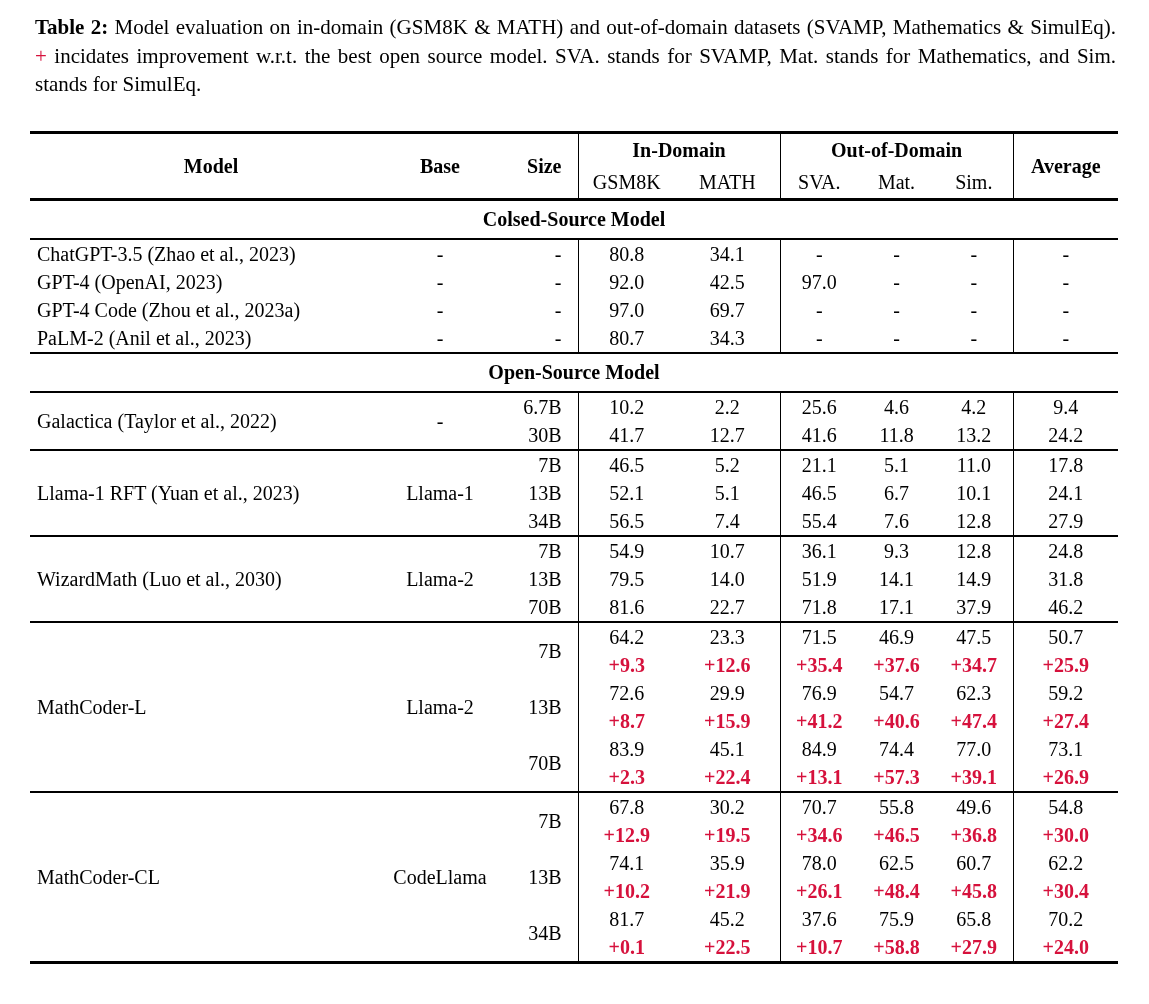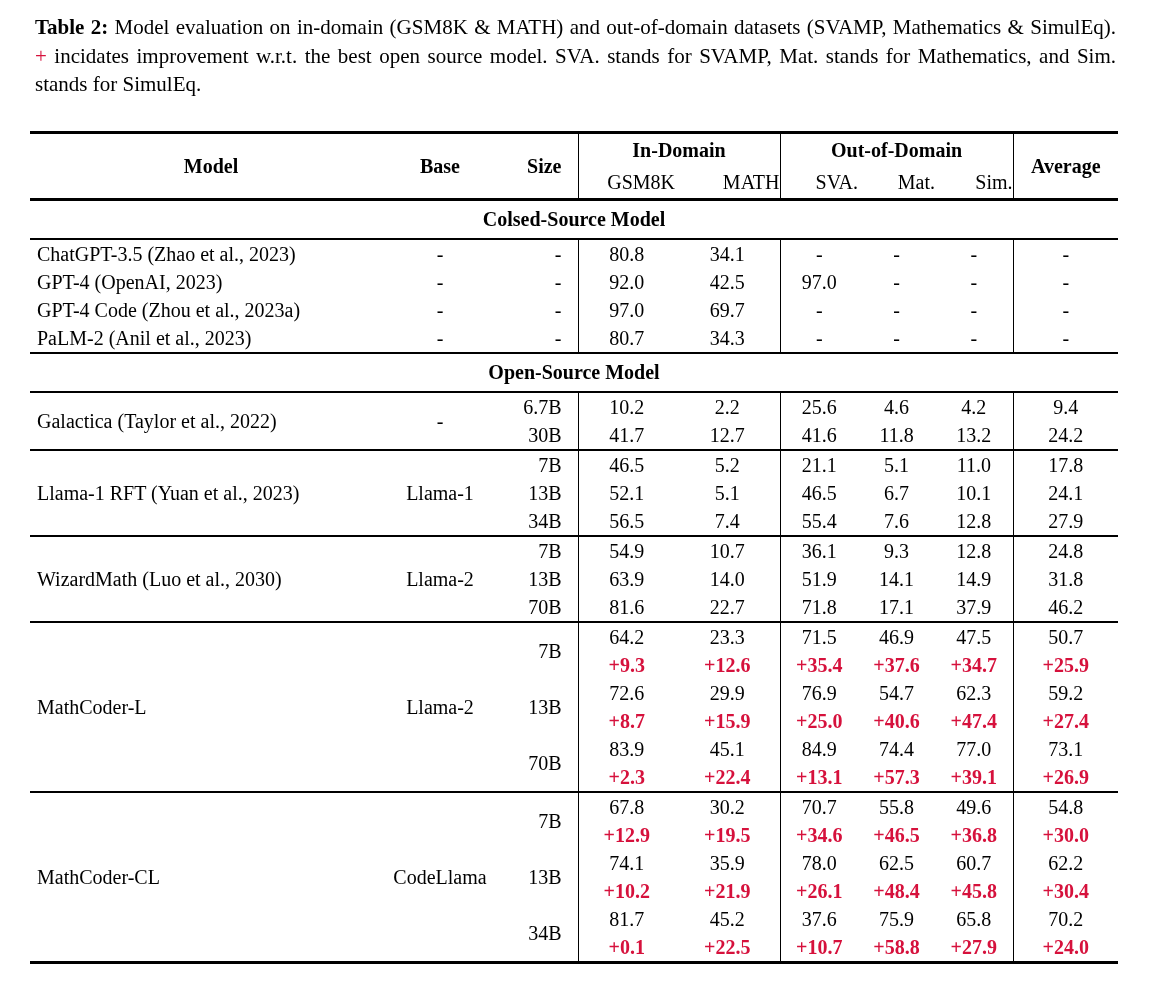--- a/index.html
+++ b/index.html
@@ -27,21 +27,21 @@
     width: 1088px;
     margin: 32px 0 0 30px;
     border-top: 3px solid var(--rule);
     border-bottom: 3px solid var(--rule);
     font-size: 20px;
   }
   thead { border-bottom: 3px solid var(--rule); }
   th, td { padding: 0; vertical-align: middle; font-weight: normal; }
   thead th { line-height: 32px; }
   tr.tophead th { font-weight: bold; }
-  tr.subhead th { font-weight: normal; text-align: right; }
+  tr.subhead th { font-weight: normal; text-align: center; }
   .th-model { text-align: center; padding-left: 7px; }
   .th-base  { text-align: center; }
   .th-size  { text-align: right; padding-right: 16px; margin-top: 30px; }
   .th-avg   { text-align: center; }
   .grp      { text-align: center; }
 
   .rule-r { border-right: 1.5px solid var(--rule); }
 
   tbody td { line-height: 28px; }
   .section-row td {
@@ -199,21 +199,21 @@
           <td class="td-size rule-r" rowspan="1">7B</td>
           <td class="num">54.9</td>
           <td class="num rule-r">10.7</td>
           <td class="num">36.1</td>
           <td class="num">9.3</td>
           <td class="num rule-r">12.8</td>
           <td class="num">24.8</td>
         </tr>
         <tr>
           <td class="td-size rule-r" rowspan="1">13B</td>
-          <td class="num">63.9</td>
+          <td class="num">79.5</td>
           <td class="num rule-r">14.0</td>
           <td class="num">51.9</td>
           <td class="num">14.1</td>
           <td class="num rule-r">14.9</td>
           <td class="num">31.8</td>
         </tr>
         <tr>
           <td class="td-size rule-r" rowspan="1">70B</td>
           <td class="num">81.6</td>
           <td class="num rule-r">22.7</td>
@@ -246,21 +246,21 @@
           <td class="num">72.6</td>
           <td class="num rule-r">29.9</td>
           <td class="num">76.9</td>
           <td class="num">54.7</td>
           <td class="num rule-r">62.3</td>
           <td class="num">59.2</td>
         </tr>
         <tr>
           <td class="num delta">+8.7</td>
           <td class="num delta rule-r">+15.9</td>
-          <td class="num delta">+25.0</td>
+          <td class="num delta">+41.2</td>
           <td class="num delta">+40.6</td>
           <td class="num delta rule-r">+47.4</td>
           <td class="num delta">+27.4</td>
         </tr>
         <tr>
           <td class="td-size rule-r" rowspan="2">70B</td>
           <td class="num">83.9</td>
           <td class="num rule-r">45.1</td>
           <td class="num">84.9</td>
           <td class="num">74.4</td>

